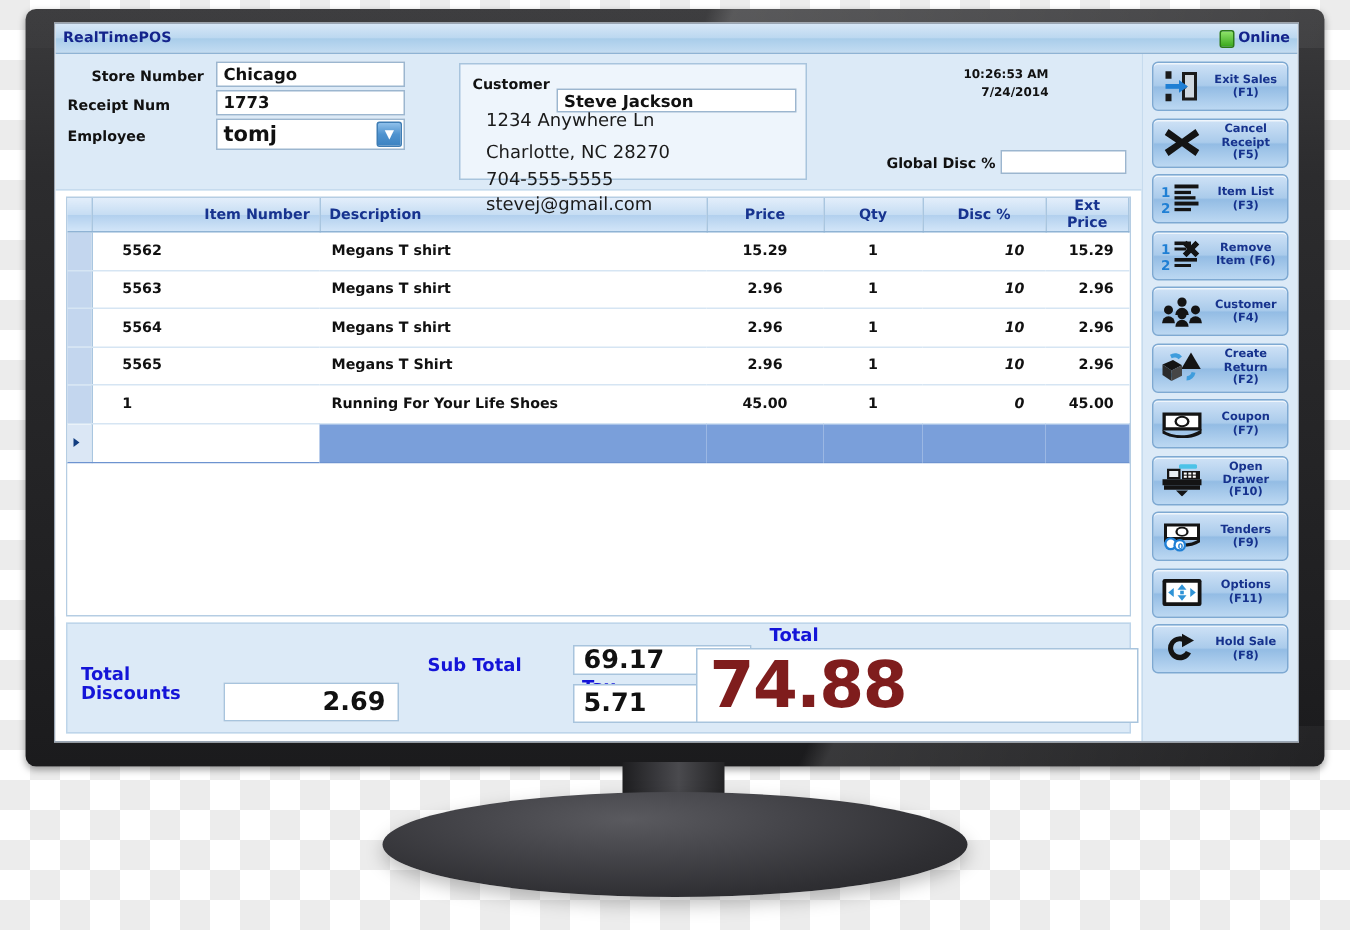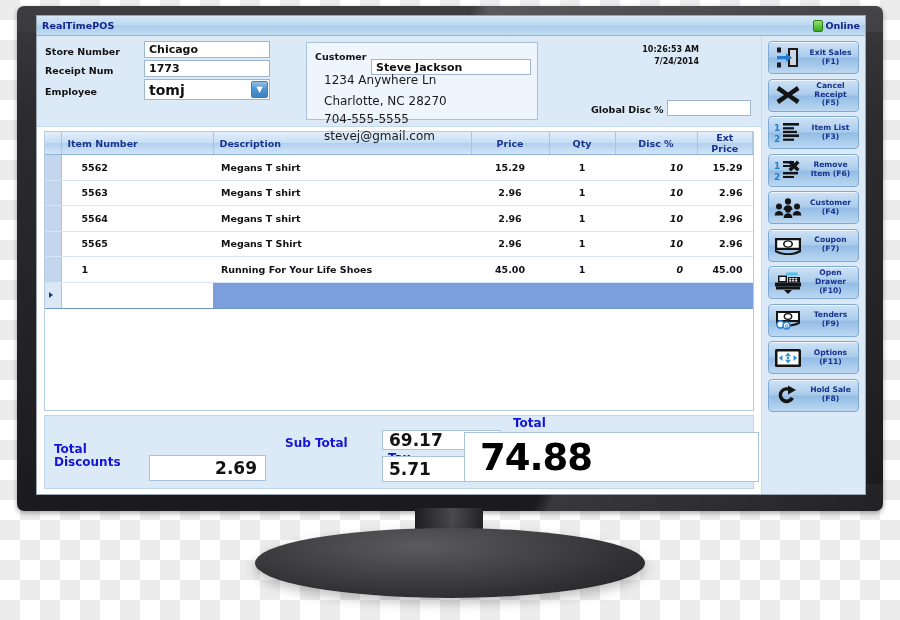--- a/index.html
+++ b/index.html
@@ -89,21 +89,21 @@
     flex:1;border:1px solid #b5cde3;background:#fff;display:flex;flex-direction:column;min-width:0;
   }
   table{border-collapse:collapse;width:100%;table-layout:fixed;}
   thead th{
     background:linear-gradient(180deg,#e3eefb 0%,#c6ddf3 50%,#b2d0ee 52%,#d2e5f8 100%);
     color:#17338f;font-weight:bold;font-size:9.5px;height:18px;
     border-right:1px solid #a9c6e0;border-bottom:1px solid #8fb3d4;
     padding:0 6px;box-sizing:border-box;
   }
   th.c-sel{width:16px;padding:0;}
-  th.c-num{text-align:left;}
+  th.c-num{text-align:right;}
   th.c-desc{text-align:left;}
   th.c-price,th.c-qty,th.c-disc,th.c-ext{text-align:center;}
   tbody td{
     height:25.5px;font-size:9.5px;font-weight:bold;color:#111;
     border-bottom:1px solid #d6e5f3;padding:0 8px;box-sizing:border-box;
     background:#fff;
   }
   td.c-sel{background:#c3d6ee;border-right:1px solid #a9c6e0;padding:0;width:16px;}
   td.c-num{text-align:left;padding-left:20px;}
   td.c-desc{text-align:left;}
@@ -125,22 +125,22 @@
     margin:4px 7px 5px 7px;border:1px solid #bed5ea;box-sizing:border-box;
   }
   .tot-label{position:absolute;font-size:12px;font-weight:bold;color:#1414d8;line-height:1.12;}
   .tot-field{
     position:absolute;background:#fff;border:1px solid #a8c4dd;box-sizing:border-box;
     font-weight:bold;color:#111;display:flex;align-items:center;
   }
   #total-big{
     position:absolute;left:419px;top:16px;width:295px;height:50px;
     background:#fff;border:1px solid #a8c4dd;box-sizing:border-box;
-    display:flex;align-items:center;padding-left:15px;
-    color:#000000;font-size:37px;font-weight:bold;letter-spacing:-1px;
+    display:flex;align-items:center;padding-left:8px;
+    color:#7f1d1d;font-size:43px;font-weight:bold;letter-spacing:-1px;
   }
   
   #sidebar{
     flex:0 0 104px;width:104px;background:#dceaf7;border-left:1px solid #c6dbee;
     padding:5px 6px;box-sizing:border-box;display:flex;flex-direction:column;gap:4.5px;
   }
   .sbtn{
     height:33px;flex:0 0 33px;border-radius:4px;box-sizing:border-box;
     background:linear-gradient(180deg,#cfe2f6 0%,#aacbeb 48%,#93bce4 52%,#bcd8f2 100%);
     border:1px solid #7ea9d2;
@@ -169,21 +169,21 @@
         <span id="online-wrap">
           <span class="online-icon"></span>
           <span>Online</span>
         </span>
       </div>
 
       <div id="body-area">
         <div id="left-col">
 
           <div id="info-panel">
-            <span class="lbl" style="left:8px;top:10px;">Store Number</span>
+            <span class="lbl" style="left:24px;top:10px;">Store Number</span>
             <div class="tfield" style="left:107px;top:5px;width:126px;height:17px;">Chicago</div>
 
             <span class="lbl" style="left:8px;top:29px;">Receipt Num</span>
             <div class="tfield" style="left:107px;top:24px;width:126px;height:17px;">1773</div>
 
             <span class="lbl" style="left:8px;top:50px;">Employee</span>
             <div class="tfield" id="employee-field" style="left:107px;top:43px;width:126px;height:21px;">
               <span>tomj</span>
               <span id="employee-arrow">▼</span>
             </div>
@@ -376,20 +376,34 @@
                   <path d="M0.7 17.5 a4.3 4.6 0 0 1 8.6 0 z" fill="#141414"></path>
                   <circle cx="23" cy="8.6" r="3" fill="#141414"></circle>
                   <path d="M18.7 17.5 a4.3 4.6 0 0 1 8.6 0 z" fill="#141414"></path>
                   <circle cx="14" cy="11.8" r="3" fill="#141414"></circle>
                   <path d="M9.6 19.9 a4.4 4.7 0 0 1 8.8 0 z" fill="#141414"></path>
                 </svg>
               </span>
             <span class="lb"><span>Customer</span><br><span>(F4)</span></span>
           </div>
 
+          <div class="sbtn">
+            <span class="ic">
+                <svg width="28" height="22" viewBox="0 0 28 22">
+                  <polygon points="20,1 26.5,12 13.5,12" fill="#141414"></polygon>
+                  <path d="M6 2.5 a6 6 0 0 1 8 1.2 l-2.3 1.8 a3.4 3.4 0 0 0 -4.6 -0.6 z" fill="#3f9ddd"></path>
+                  <path d="M2.5 12.5 a6 6 0 0 0 6.5 5.3 l-0.4 -2.9 a3.3 3.3 0 0 1 -3.4 -2.9 z" fill="#3f9ddd"></path>
+                  <path d="M23 14.5 a6.4 6.4 0 0 1 -6 5.2 l0.2 -2.9 a3.5 3.5 0 0 0 3.2 -2.8 z" fill="#3f9ddd"></path>
+                  <polygon points="1,9 8,6 14,9.5 7,13" fill="#141414"></polygon>
+                  <polygon points="1,9 1,16 7,20 7,13" fill="#2b2b2b"></polygon>
+                  <polygon points="14,9.5 14,16.5 7,20 7,13" fill="#464646"></polygon>
+                </svg>
+              </span>
+            <span class="lb"><span>Create</span><br><span>Return</span><br><span>(F2)</span></span>
+          </div>
 
           <div class="sbtn">
             <span class="ic">
                 <svg width="28" height="19" viewBox="0 0 28 19">
                   <path d="M1 2 h26 v12 h-26 z" fill="#141414"></path>
                   <path d="M3.2 4.2 h21.6 v7.6 h-21.6 z" fill="#ffffff"></path>
                   <ellipse cx="14" cy="8" rx="5" ry="3.8" fill="#141414"></ellipse>
                   <ellipse cx="14" cy="8" rx="3.4" ry="2.5" fill="#ffffff"></ellipse>
                   <path d="M1 13.5 C8 18.5 20 18.5 27 13 L27 16 C20 20.5 8 20 1 16 Z" fill="#141414"></path>
                 </svg>

